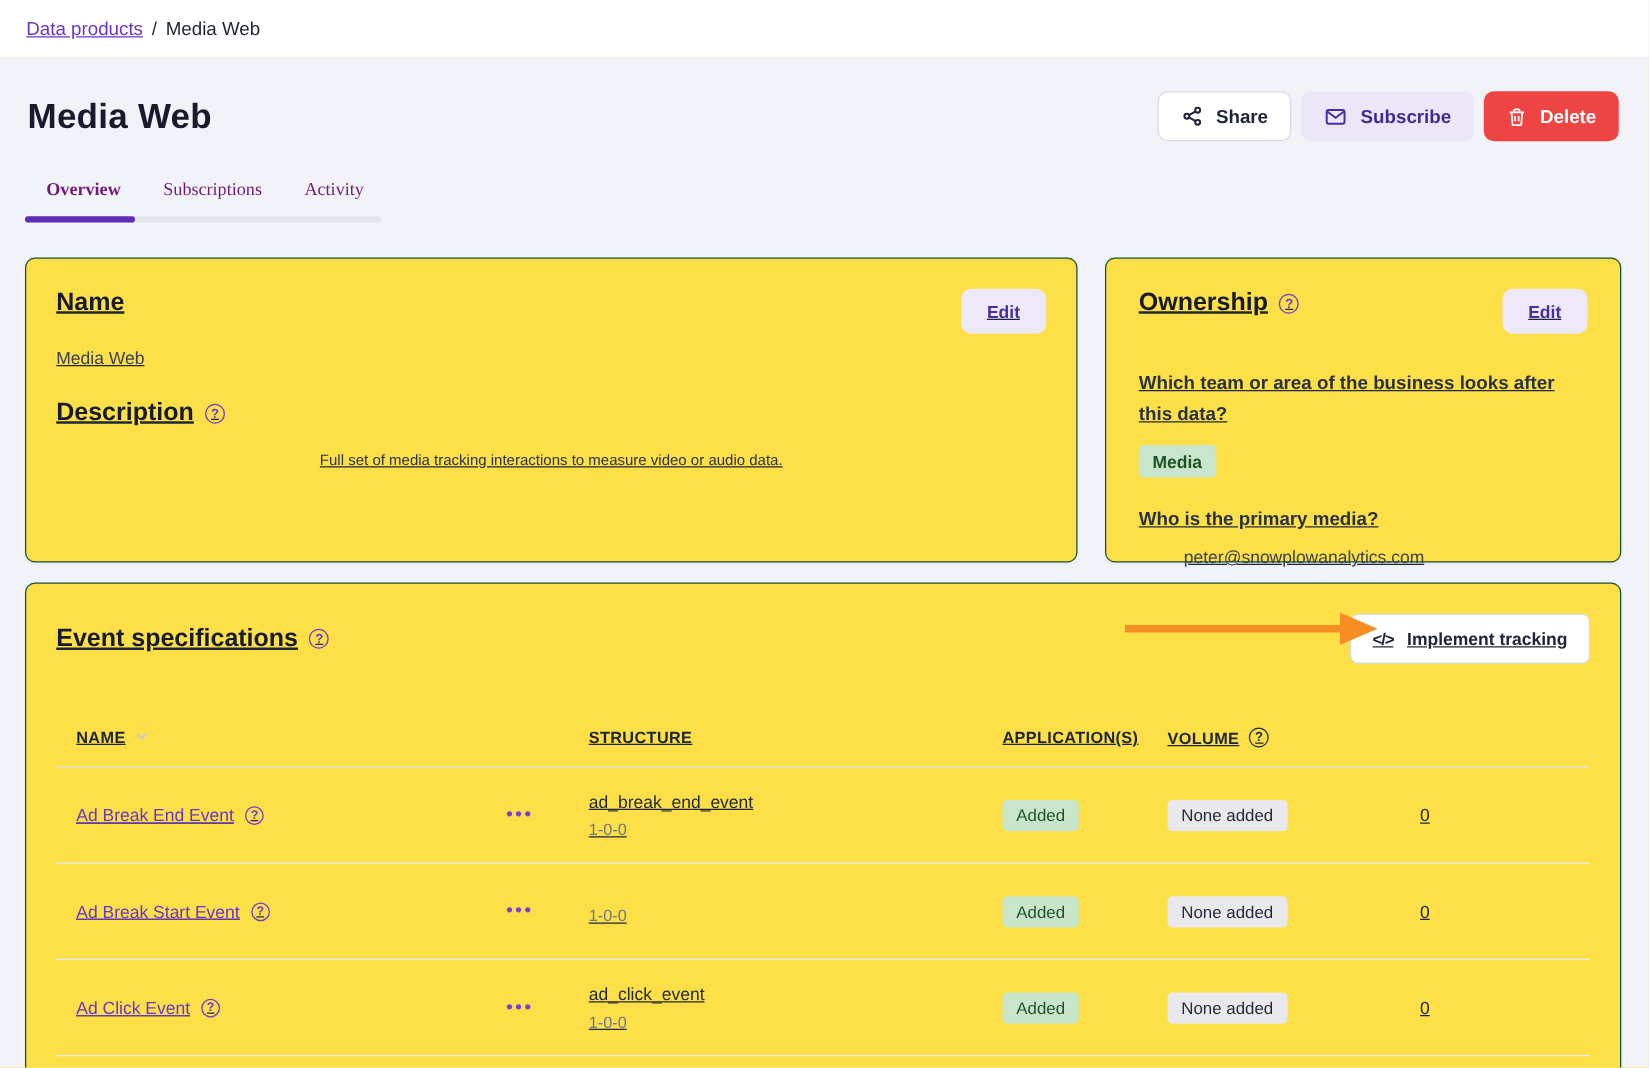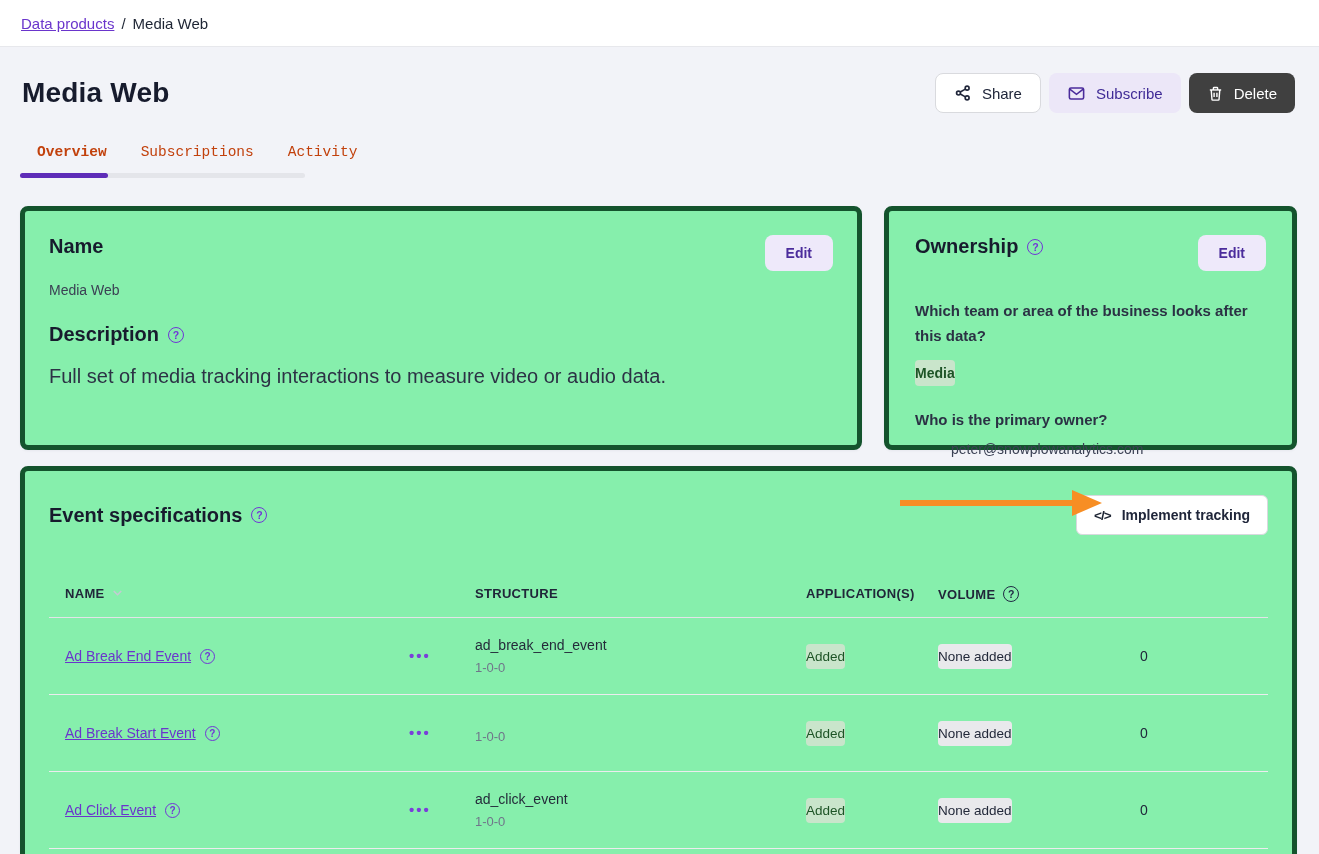--- a/index.html
+++ b/index.html
@@ -29,52 +29,53 @@
     margin: 26px 24px 0 22px;
     display: flex; justify-content: space-between; align-items: center;
   }
   .page-head h1 {
     font-size: 28px; font-weight: 600; color: #171b2d; letter-spacing: 0.2px;
   }
   .actions { display: flex; gap: 8px; }
   .btn {
     height: 40px; border-radius: 8px; border: none; cursor: pointer;
     font-family: "Liberation Sans", sans-serif;
-    font-size: 15px; font-weight: 400;
+    font-size: 15px; font-weight: 700;
     display: inline-flex; align-items: center; gap: 10px; padding: 14px 18px;
   }
   .btn-share { background: #ffffff; border: 1px solid #d9dade; color: #20263a; }
   .btn-subscribe { background: #ece7f8; color: #3f2b96; }
-  .btn-delete { background: #404040; color: #ffffff; }
+  .btn-delete { background: #ef4444; color: #ffffff; }
   .btn svg { display: block; }
 
   
   .tabs { margin: 26px 0 0 20px; width: 285px; }
   .tab-labels { display: flex; }
   .tab {
-    padding: 0 17px; height: 26px; font-size: 14.5px; color: #c2410c;
+    padding: 0 17px; height: 26px; font-size: 14.5px; color: #701a75;
     background: none; border: none; cursor: pointer;
-    font-family: Liberation Mono, monospace;
+    font-family: Liberation Serif, serif;
   }
   .tab.active { font-weight: 700; }
   .tab-track {
     margin-top: 8px; height: 5px; width: 285px;
     background: #e4e5ea; border-radius: 4px; position: relative;
   }
   .tab-indicator {
     position: absolute; left: 0; top: 0; height: 5px; width: 88px;
     background: #5e2cb8; border-radius: 4px;
   }
 
   
   .cards-row { margin: 28px 22px 0 20px; display: flex; gap: 22px; }
   .card {
-    background: #86efac; border-radius: 8px;
-    border: 5px solid #14532d;
+    background: #fde047; border-radius: 8px;
+    border: 1px solid #14532d;
     box-shadow: 0 1px 3px rgba(25,28,50,0.05);
+    text-decoration: underline;
   }
   .name-card { width: 842px; height: 244px; padding: 24px; }
   .ownership-card { flex: 1; height: 244px; padding: 24px 26px; }
   .card-head-row { display: flex; justify-content: space-between; align-items: flex-start; }
   .card h2 {
     font-size: 20px; font-weight: 700; color: #171b2d; display: flex; align-items: center;
   }
   .btn-edit {
     background: #eee9fa; color: #4b2c9c; border: none; border-radius: 8px;
     font-family: "Liberation Sans", sans-serif;
@@ -83,28 +84,28 @@
   .help-q {
     display: inline-flex; align-items: center; justify-content: center;
     width: 16px; height: 16px; border-radius: 50%;
     border: 1.6px solid #7036d6; color: #7036d6;
     font-size: 10.5px; font-weight: 700; margin-left: 9px; cursor: pointer;
     flex: none;
   }
   .help-q.dark { border-color: #202a44; color: #202a44; }
   .name-value { font-size: 14px; color: #3b4154; margin-top: 11px; }
   .desc-title { margin-top: 25px; }
-  .desc-text { font-size: 20px; color: #2c3245; margin-top: 19px; }
+  .desc-text { font-size: 12px; color: #2c3245; margin-top: 19px; text-align: center; }
 
   .own-question {
     font-size: 15px; font-weight: 700; color: #2b3144;
     line-height: 25px; margin-top: 27px; max-width: 370px;
   }
   .badge {
-    display: inline-block; border-radius: 4px; padding: 5px 0;
+    display: inline-block; border-radius: 4px; padding: 5px 11px;
     font-size: 13.5px; font-weight: 400;
   }
   .badge-green { background: #c9e5cb; color: #1d5426; }
   .badge-gray { background: #e9e9ec; color: #23293a; }
   .own-badge { margin-top: 12px; font-weight: 600; font-size: 14px; }
   .own-owner-q { font-size: 15px; font-weight: 700; color: #2b3144; margin-top: 25px; }
   .own-email { font-size: 14px; color: #3b4154; margin-top: 13px; margin-left: 36px; }
 
   
   .specs-card {
@@ -240,21 +241,21 @@
     <div class="card ownership-card">
       <div class="card-head-row">
         <h2>
           <span>Ownership</span>
           <span class="help-q">?</span>
         </h2>
         <button class="btn-edit">Edit</button>
       </div>
       <p class="own-question">Which team or area of the business looks after this data?</p>
       <span class="badge badge-green own-badge">Media</span>
-      <p class="own-owner-q">Who is the primary owner?</p>
+      <p class="own-owner-q">Who is the primary media?</p>
       <p class="own-email">peter@snowplowanalytics.com</p>
     </div>
   </section>
 
   <section class="card specs-card">
     <div class="specs-head">
       <h2>
         <span>Event specifications</span>
         <span class="help-q">?</span>
       </h2>

